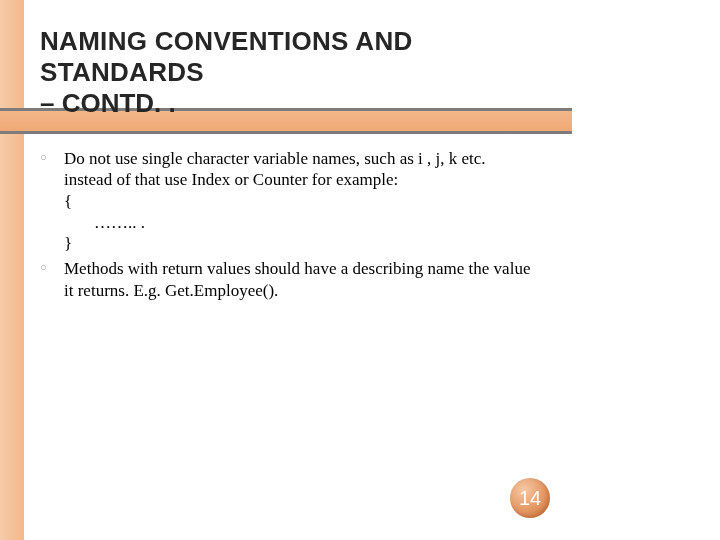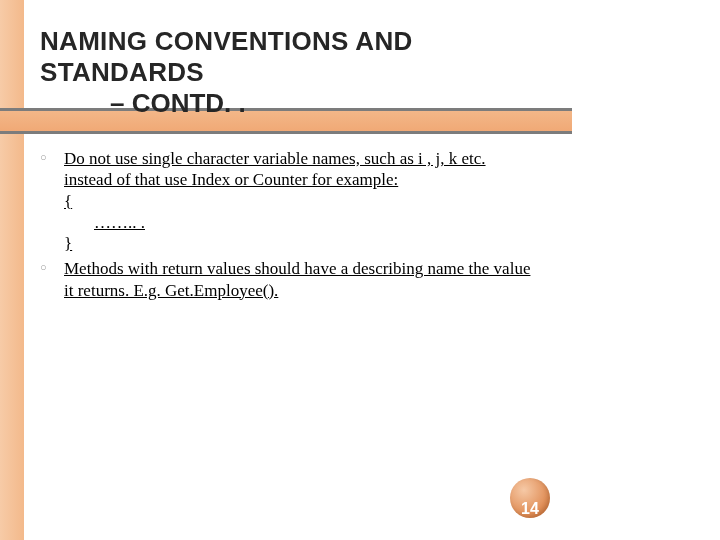--- a/index.html
+++ b/index.html
@@ -53,21 +53,20 @@
     font-family: Arial, Helvetica, sans-serif;
     color: #262626;
     font-weight: 700;
   }
   .title-line {
     font-size: 26px;
     letter-spacing: 0.3px;
   }
   .title-line2 {
     font-size: 26px;
-    margin-left: 70px;
   }
   .content {
     position: absolute;
     top: 148px;
     left: 40px;
     right: 40px;
     z-index: 2;
   }
   .bullet-item {
     display: flex;
@@ -80,43 +79,42 @@
     padding-top: 4px;
     color: #9a9a9a;
     font-size: 11px;
     line-height: 1;
   }
   .item-body {
     flex: 1 1 auto;
     color: #000;
     font-size: 17px;
     line-height: 1.25;
-    text-decoration: underline;
   }
   .code-line {
     display: block;
   }
   .indent {
     padding-left: 30px;
   }
   .page-num {
     position: absolute;
     right: 22px;
     bottom: 22px;
     width: 40px;
     height: 40px;
     border-radius: 50%;
     background: radial-gradient(circle at 35% 30%, #f6c9a6, #d97a3c 85%);
     color: #fff;
     display: flex;
-    align-items: flex-end;
+    align-items: center;
     justify-content: center;
     font-family: Arial, Helvetica, sans-serif;
-    font-size: 16px;
-    font-weight: 700;
+    font-size: 20px;
+    font-weight: 400;
     box-shadow: inset -2px -2px 4px rgba(0,0,0,0.15);
   }
 </style>
 </head>
 <body>
 
 <div class="slide">
 
   <div class="left-stripe"></div>
 

